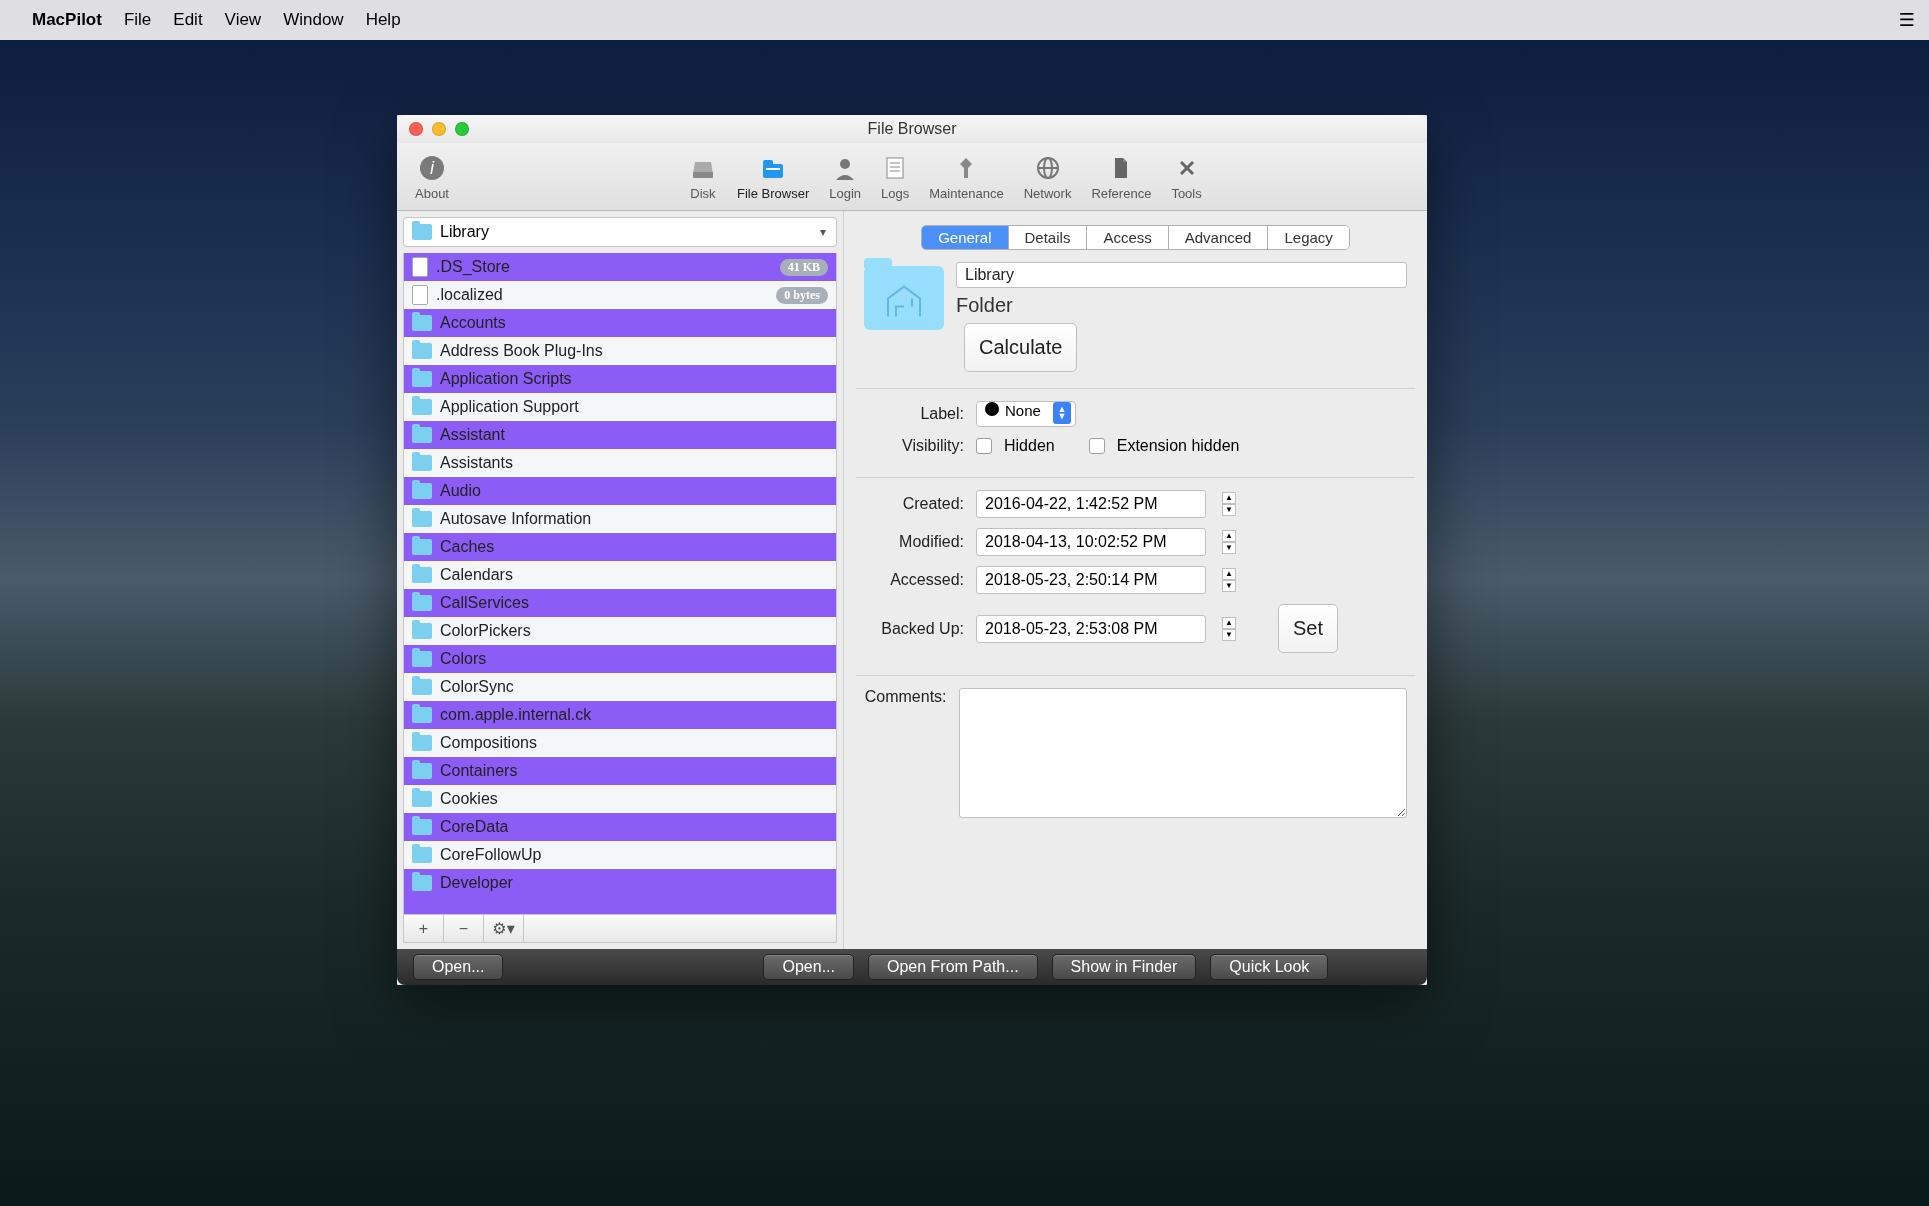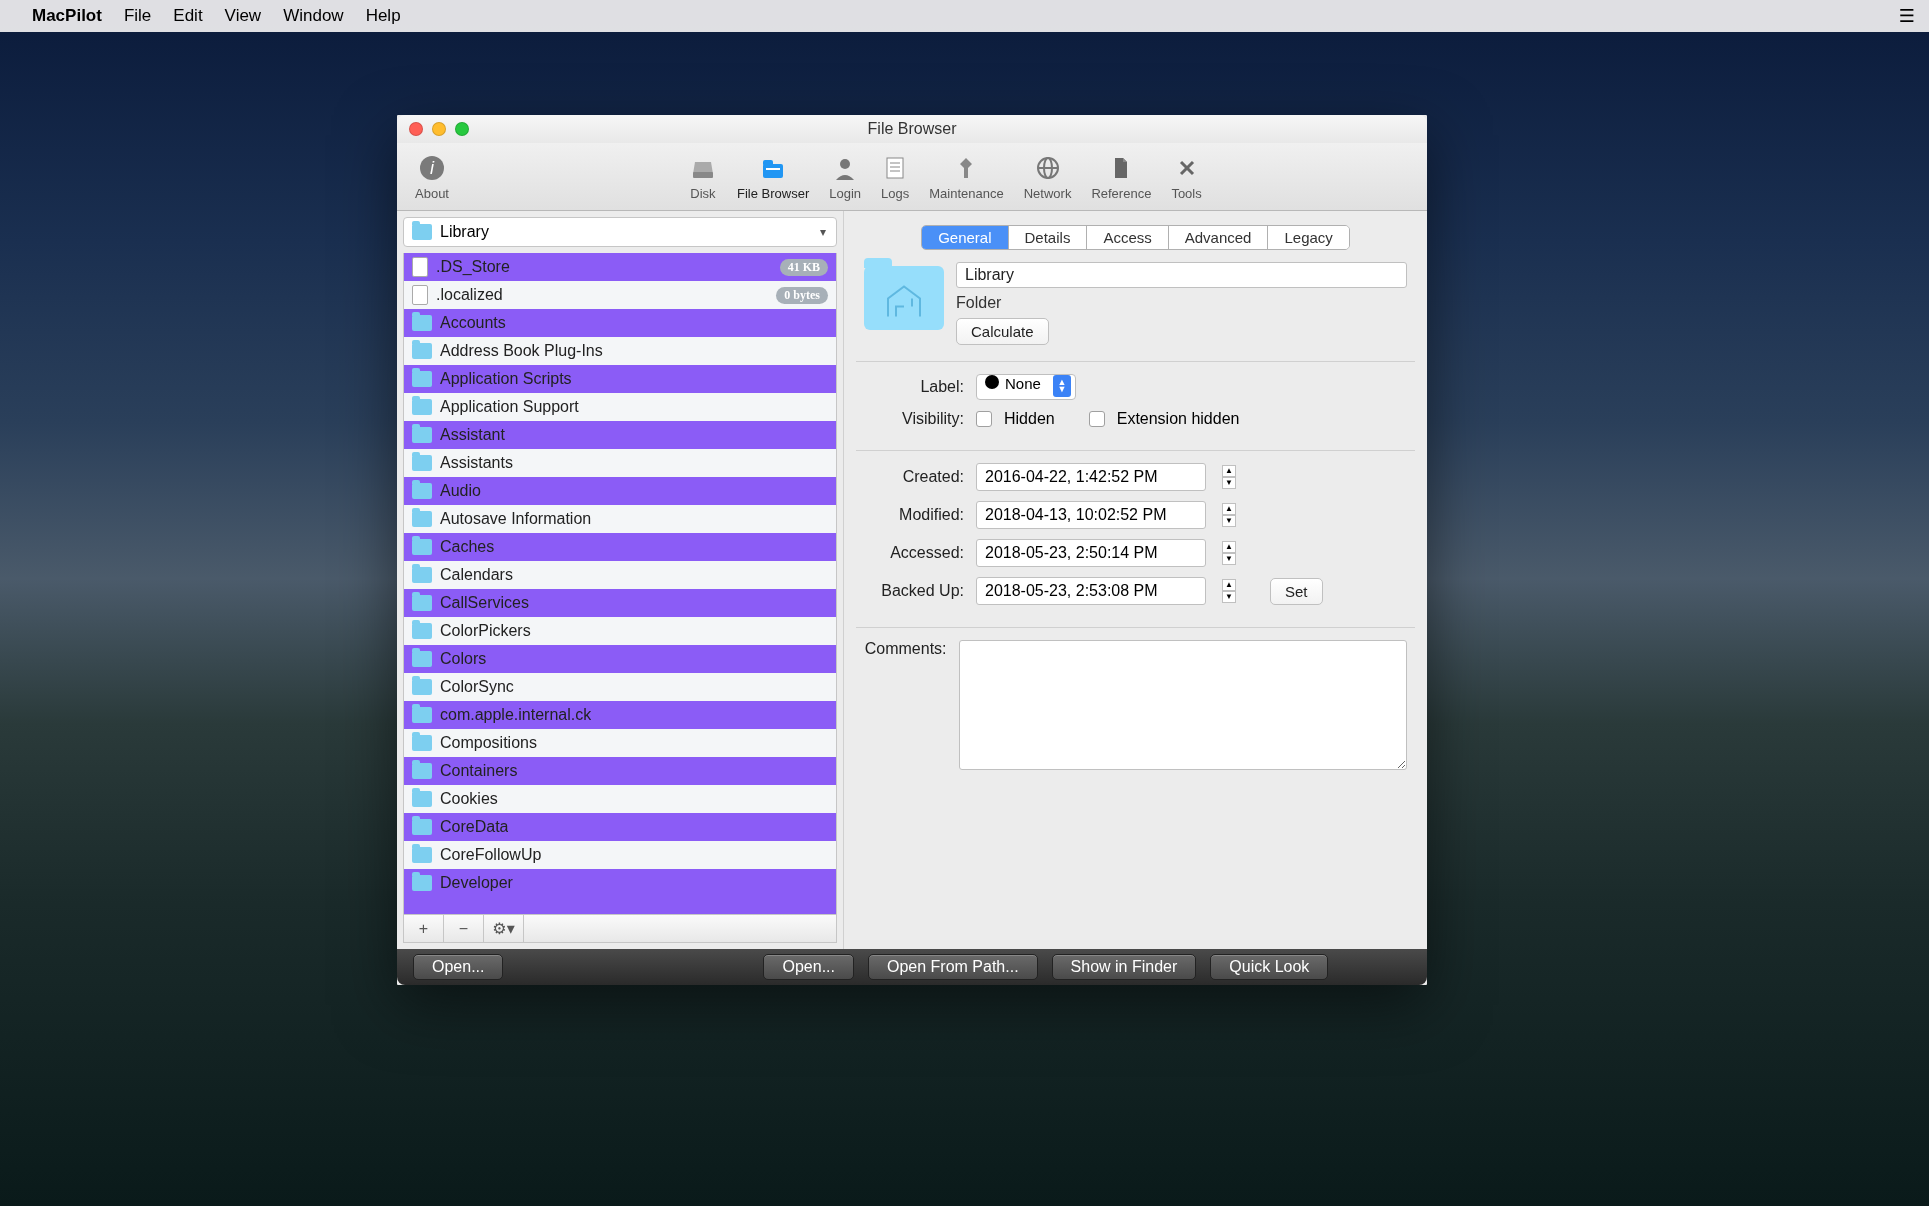--- a/index.html
+++ b/index.html
@@ -6,21 +6,21 @@
 html, body { width: 100%; height: 100%; }
 body {
   width: 1929px;
   height: 1206px;
   background: linear-gradient(to bottom, #0a1a3a 0%, #1a2f50 20%, #2a3f5a 35%, #4a5a6a 48%, #2a3a3a 60%, #1a2a2a 75%, #0a1a1a 100%);
   position: relative;
   overflow: hidden;
 }
 
 .menubar {
-  position: absolute; top: 0; left: 0; right: 0; height: 32px;
+  position: absolute; top: 0; left: 0; right: 0; height: 40px;
   background: rgba(230,230,232,0.97);
   display: flex; align-items: center; padding: 0 14px;
   font-size: 17px; color: #000;
 }
 .menubar .apple { margin-right: 18px; font-size: 20px; }
 .menubar .app-name { font-weight: 600; margin-right: 22px; }
 .menubar .menu-item { margin-right: 22px; cursor: default; }
 .menubar .right { margin-left: auto; display: flex; gap: 18px; font-size:18px; }
 
 
@@ -91,24 +91,24 @@
 
 .info-top { display:flex; gap:12px; align-items:flex-start; padding:0 8px 16px 8px; border-bottom:1px solid #d0d0d0;}
 .big-folder { width:80px; height:64px; background:#96defb; border-radius:6px; position:relative; margin-top:4px;}
 .big-folder::before{content:"";position:absolute;top:-8px;left:0;width:28px;height:10px;background:#96defb;border-top-left-radius:4px;border-top-right-radius:4px;}
 .big-folder svg{position:absolute;top:50%;left:50%;transform:translate(-50%,-40%);}
 .info-top-right{flex:1;display:flex;flex-direction:column;gap:6px;}
 .text-input {
   height:26px; background:#fff; border:1px solid #c0c0c0; border-radius:3px; padding:0 8px;
   font-size:16px; color:#222; width:100%;
 }
-.small-label{font-size:16px;color:#333;}
+.small-label{font-size:20px;color:#333;}
 .mac-button{
   background:linear-gradient(#fff,#f2f2f2); border:1px solid #c0c0c0; border-radius:5px;
-  padding:4px 14px; font-size:15px; color:#222; cursor:pointer;
+  padding:12px 14px; font-size:20px; color:#222; cursor:pointer;margin-left:8px;
 }
 
 .form-section{padding:12px 8px; border-bottom:1px solid #d0d0d0;}
 .form-row{display:flex;align-items:center; margin-bottom:10px; gap:12px;}
 .form-row .flabel{width:100px;text-align:right;font-size:16px;color:#222;}
 .select{
   display:flex;gap:6px;background:#fff;border:1px solid #bfbfbf;
   border-radius:4px;height:26px;padding:0 4px 0 8px;font-size:15px;
 }
 .select .caret{background:#3b82f6;color:#fff;width:18px;height:22px;border-radius:3px;display:flex;flex-direction:column;align-items:center;justify-content:center;font-size:9px;line-height:7px;margin-left:6px;}

